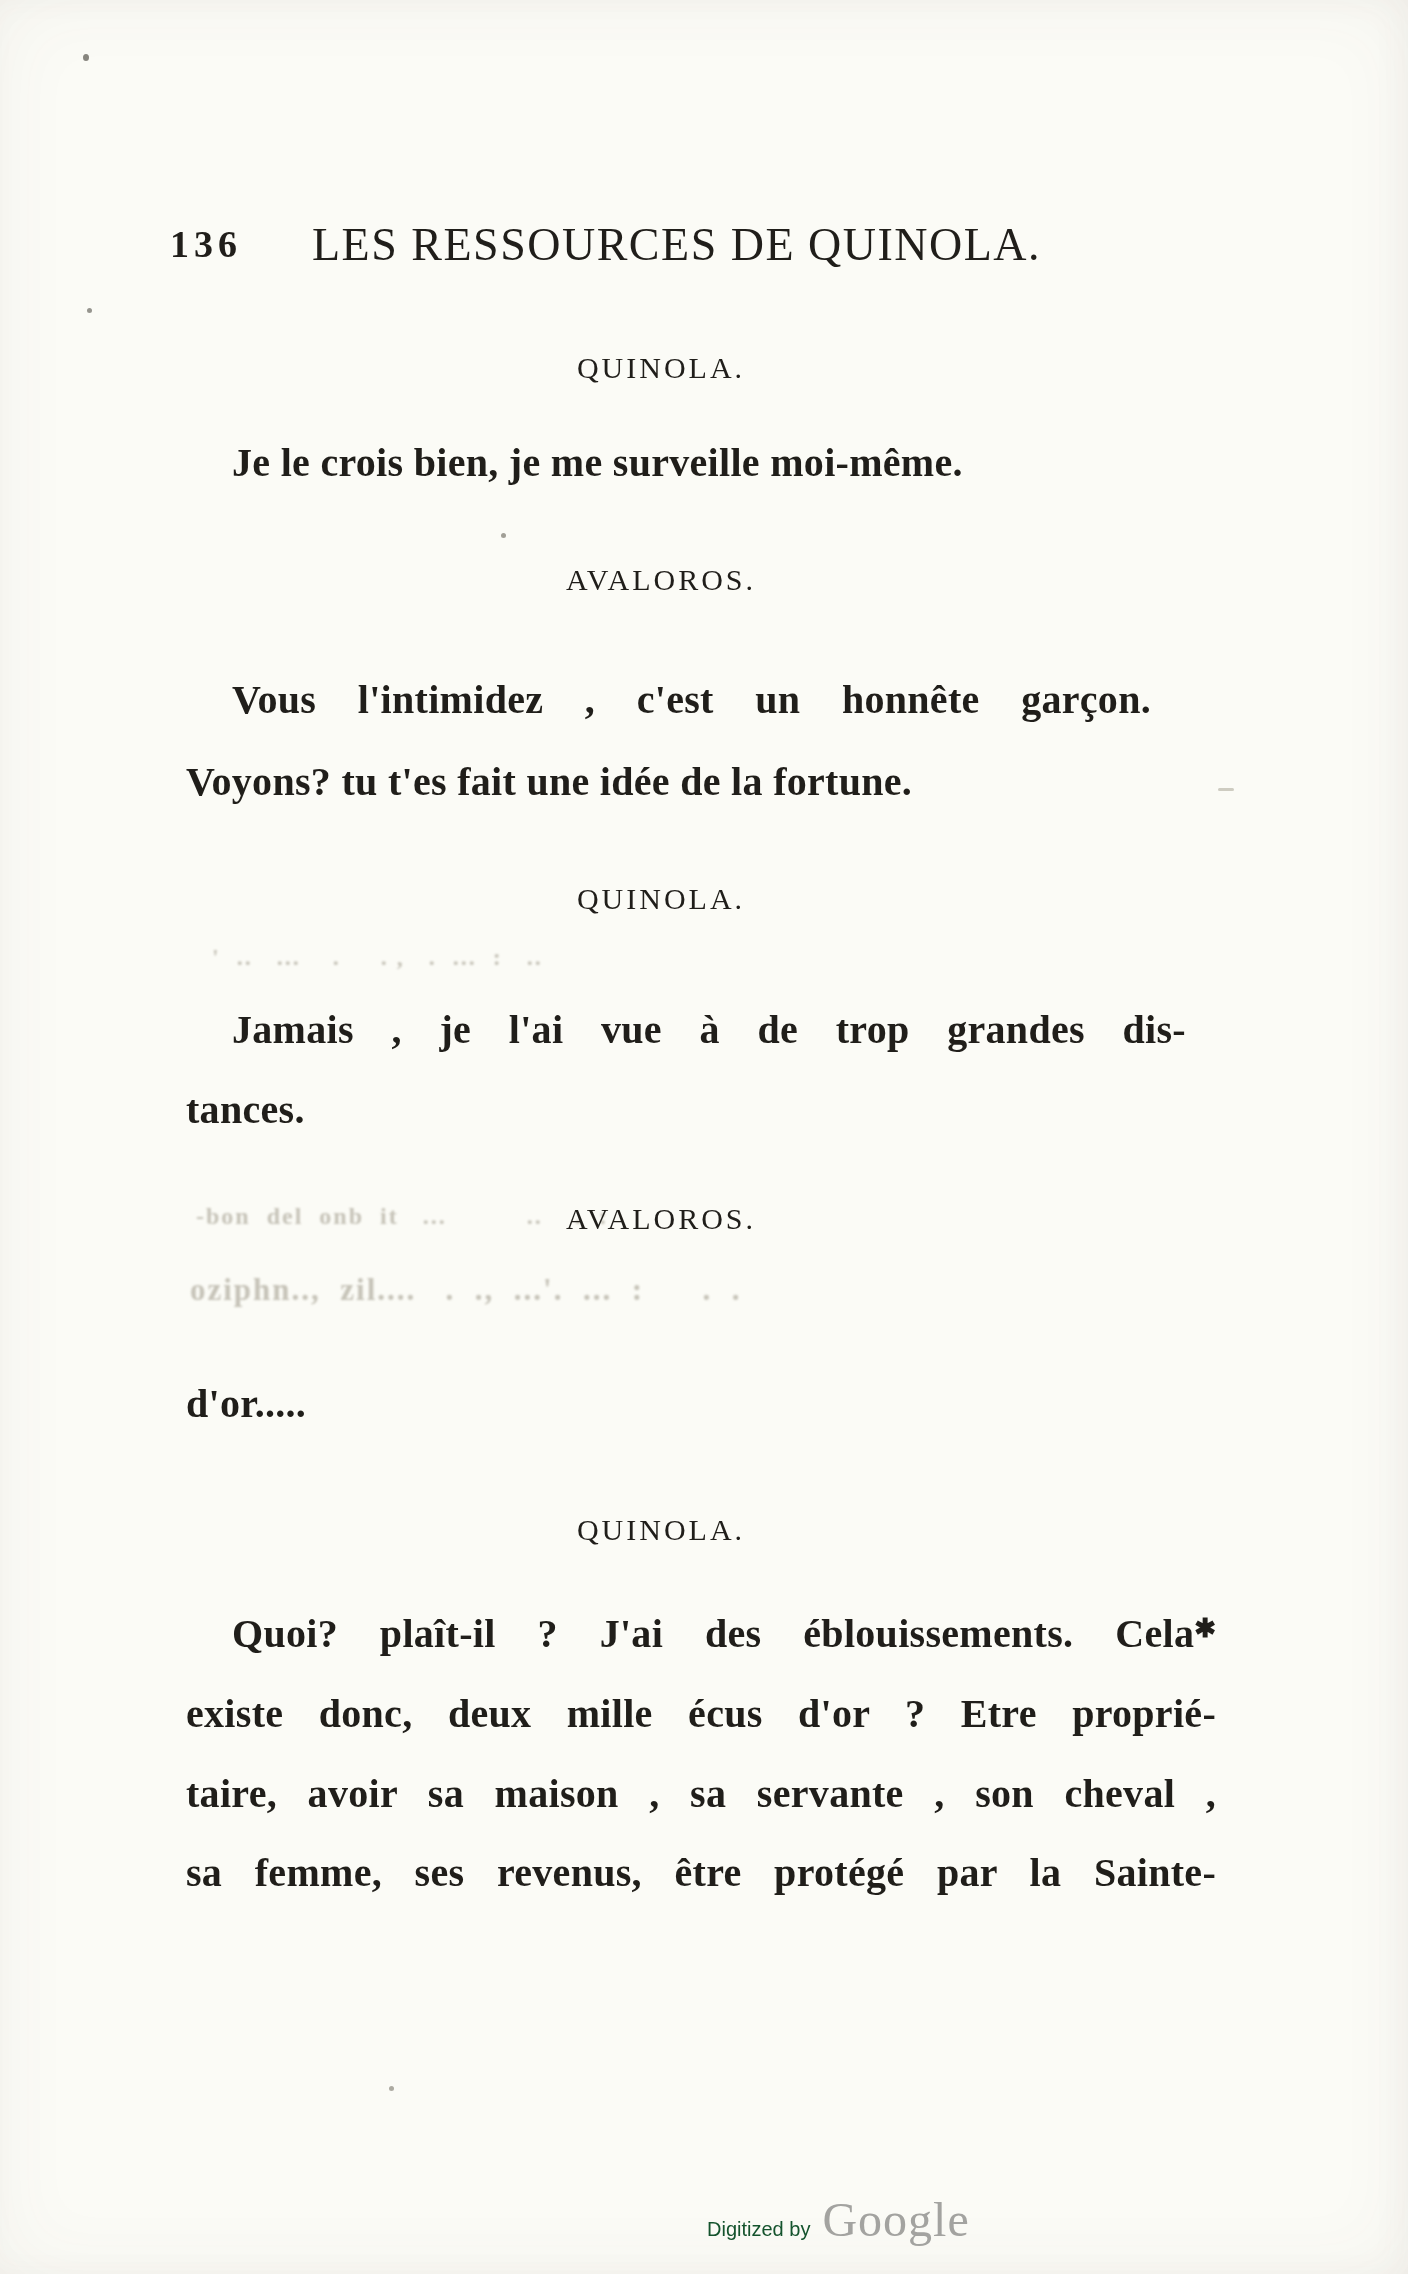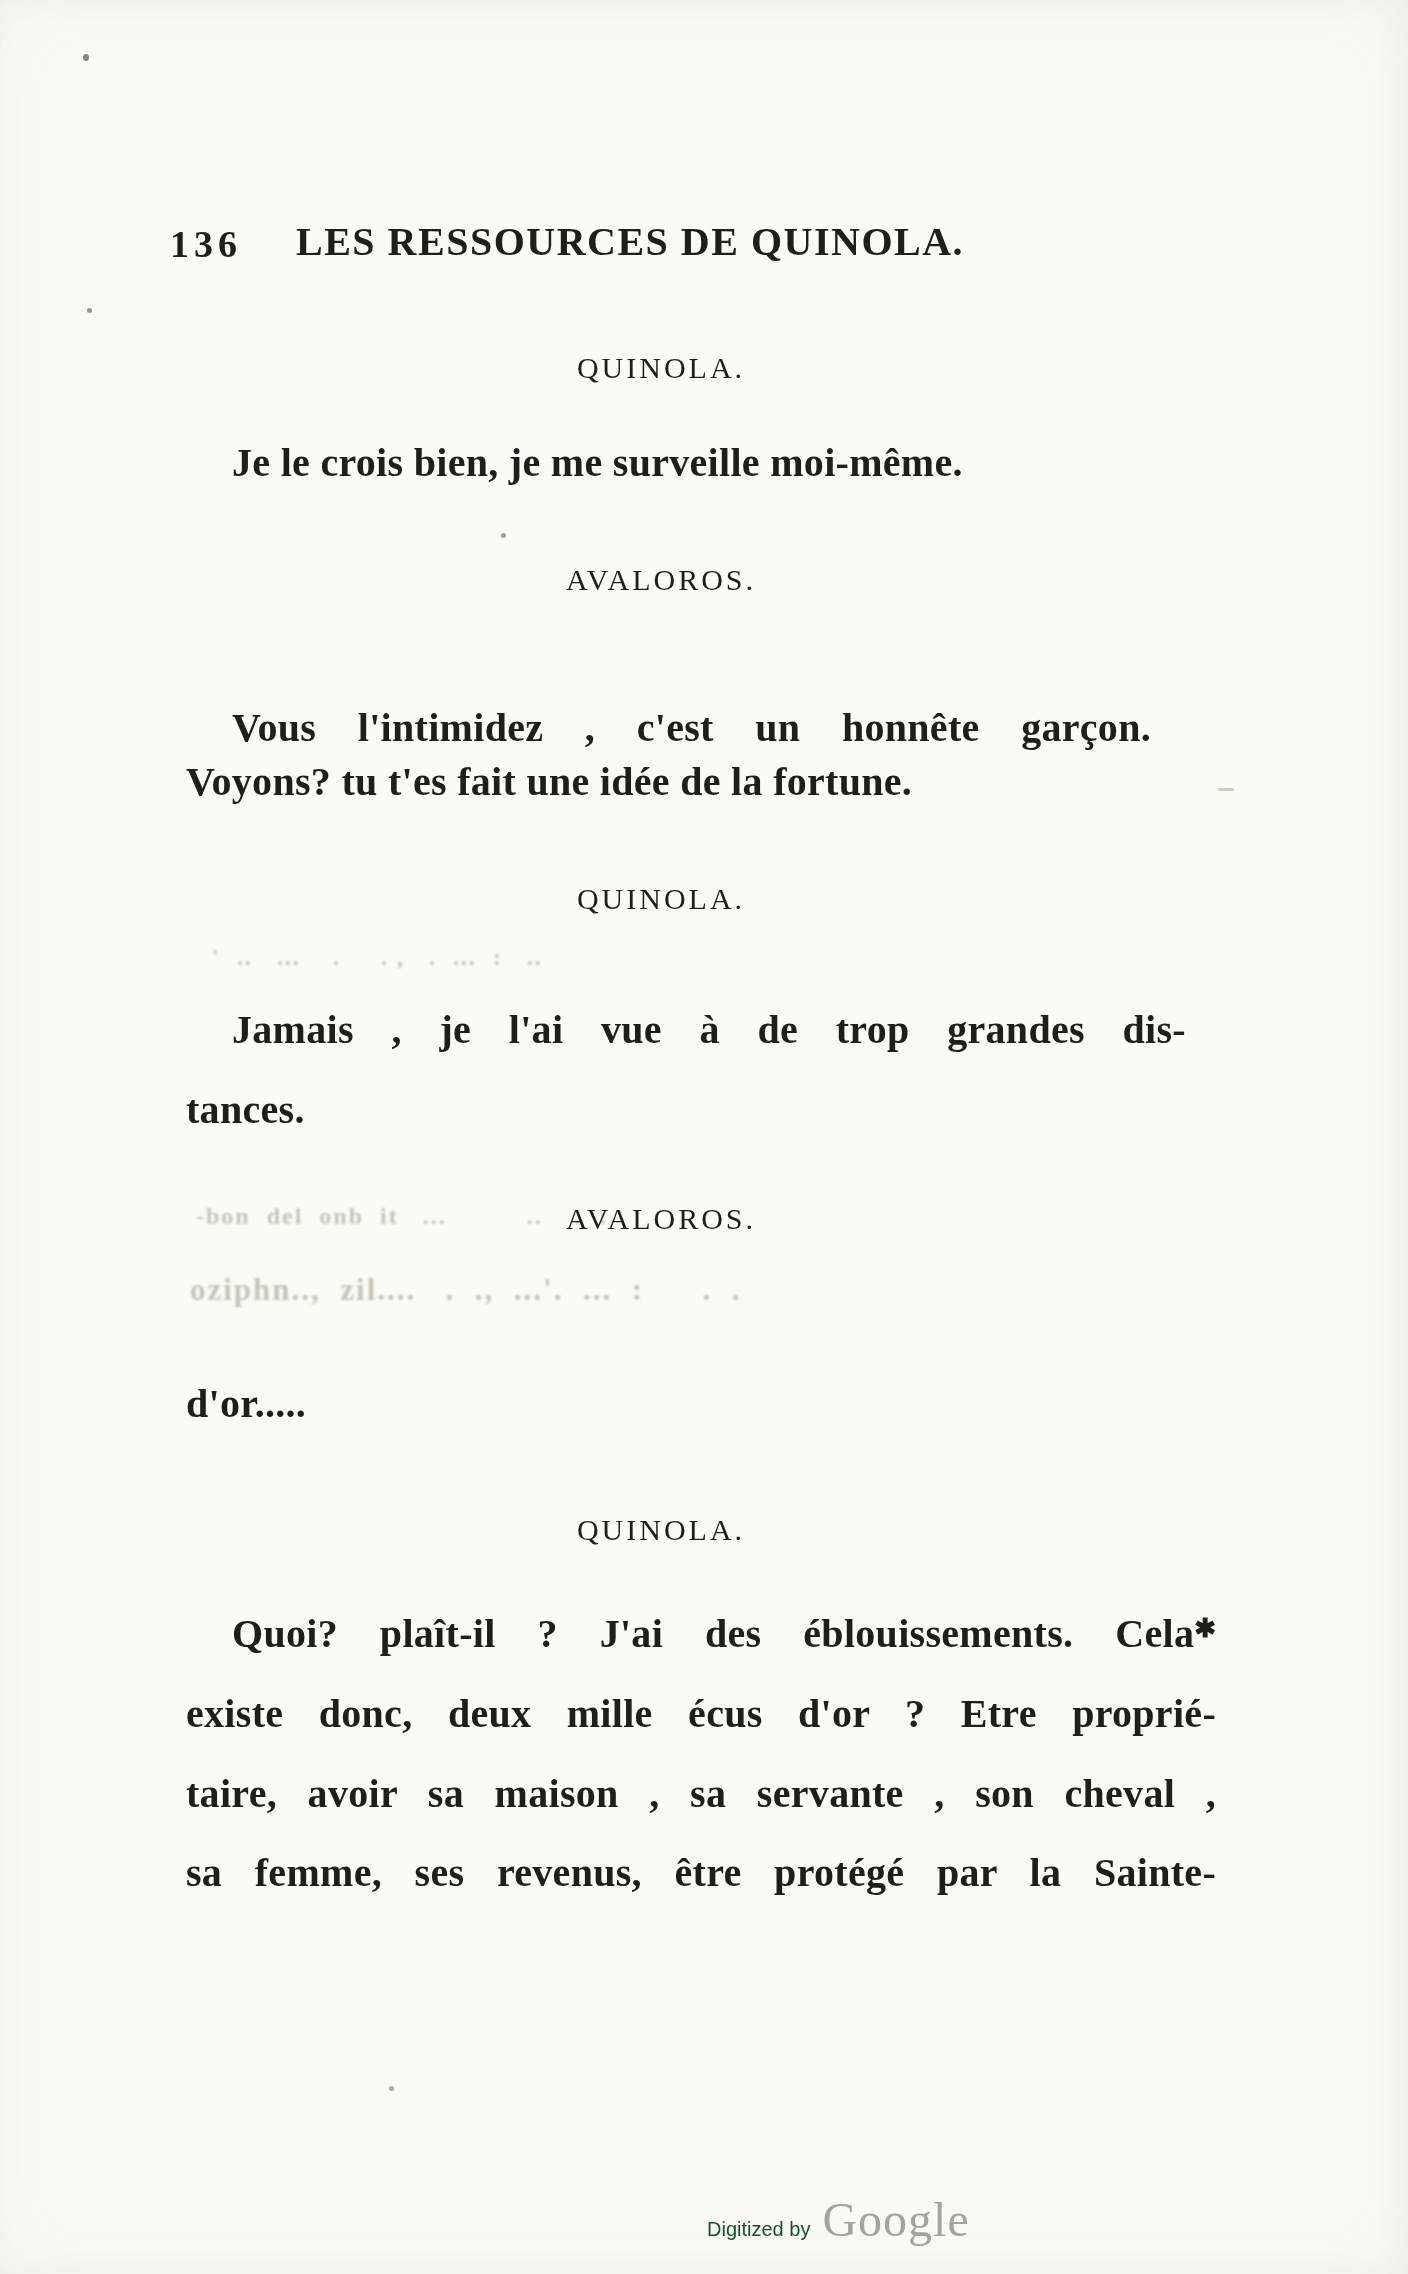--- a/index.html
+++ b/index.html
@@ -6,21 +6,21 @@
   .page{
     position:relative;width:1408px;height:2274px;background:#fbfbf6;
     font-family:"Liberation Serif",serif;color:#201e1a;overflow:hidden;
     box-shadow:inset 0 0 80px rgba(90,85,70,0.05), inset -10px 0 30px rgba(90,85,70,0.04);
   }
   .pgnum{
     position:absolute;left:170px;top:222px;font-size:38px;font-weight:700;
     letter-spacing:5px;
   }
   .title{
-    position:absolute;left:296px;top:218px;font-size:40px;font-weight:700;
+    position:absolute;left:312px;top:218px;font-size:46px;font-weight:400;
     letter-spacing:1.5px;white-space:nowrap;
   }
   .speaker{
     position:absolute;left:186px;width:950px;text-align:center;
     font-size:30px;font-weight:400;letter-spacing:3px;z-index:2;
   }
   .line{
     position:absolute;left:186px;width:1030px;font-size:40px;font-weight:700;
     letter-spacing:0.3px;line-height:1.25;z-index:2;
   }
@@ -57,21 +57,21 @@
   <div class="bleed" style="left:196px;top:1203px;font-size:24px">-bon  del  onb  it   ...          ..    .  :</div>
   <div class="bleed" style="left:190px;top:1272px;font-size:31px">oziphn..,  zil....   .  .,  ...'.  ...  :      .  .</div>
 
   <div class="pgnum">136</div>
   <div class="title">LES RESSOURCES DE QUINOLA.</div>
 
   <div class="speaker" style="top:351px">QUINOLA.</div>
   <div class="line indent" style="top:438px">Je le crois bien, je me surveille moi-même.</div>
 
   <div class="speaker" style="top:563px">AVALOROS.</div>
-  <div class="line indent jst" style="top:703px;width:965px">Vous l'intimidez , c'est un honnête garçon.</div>
+  <div class="line indent jst" style="top:675px;width:965px">Vous l'intimidez , c'est un honnête garçon.</div>
   <div class="line" style="top:757px">Voyons? tu t'es fait une idée de la fortune.</div>
 
   <div class="speaker" style="top:882px">QUINOLA.</div>
   <div class="line indent jst" style="top:1005px;width:1000px">Jamais , je l'ai vue à de trop grandes dis-</div>
   <div class="line" style="top:1085px">tances.</div>
 
   <div class="speaker" style="top:1202px">AVALOROS.</div>
   <div class="line" style="top:1379px">d'or.....</div>
 
   <div class="speaker" style="top:1513px">QUINOLA.</div>

